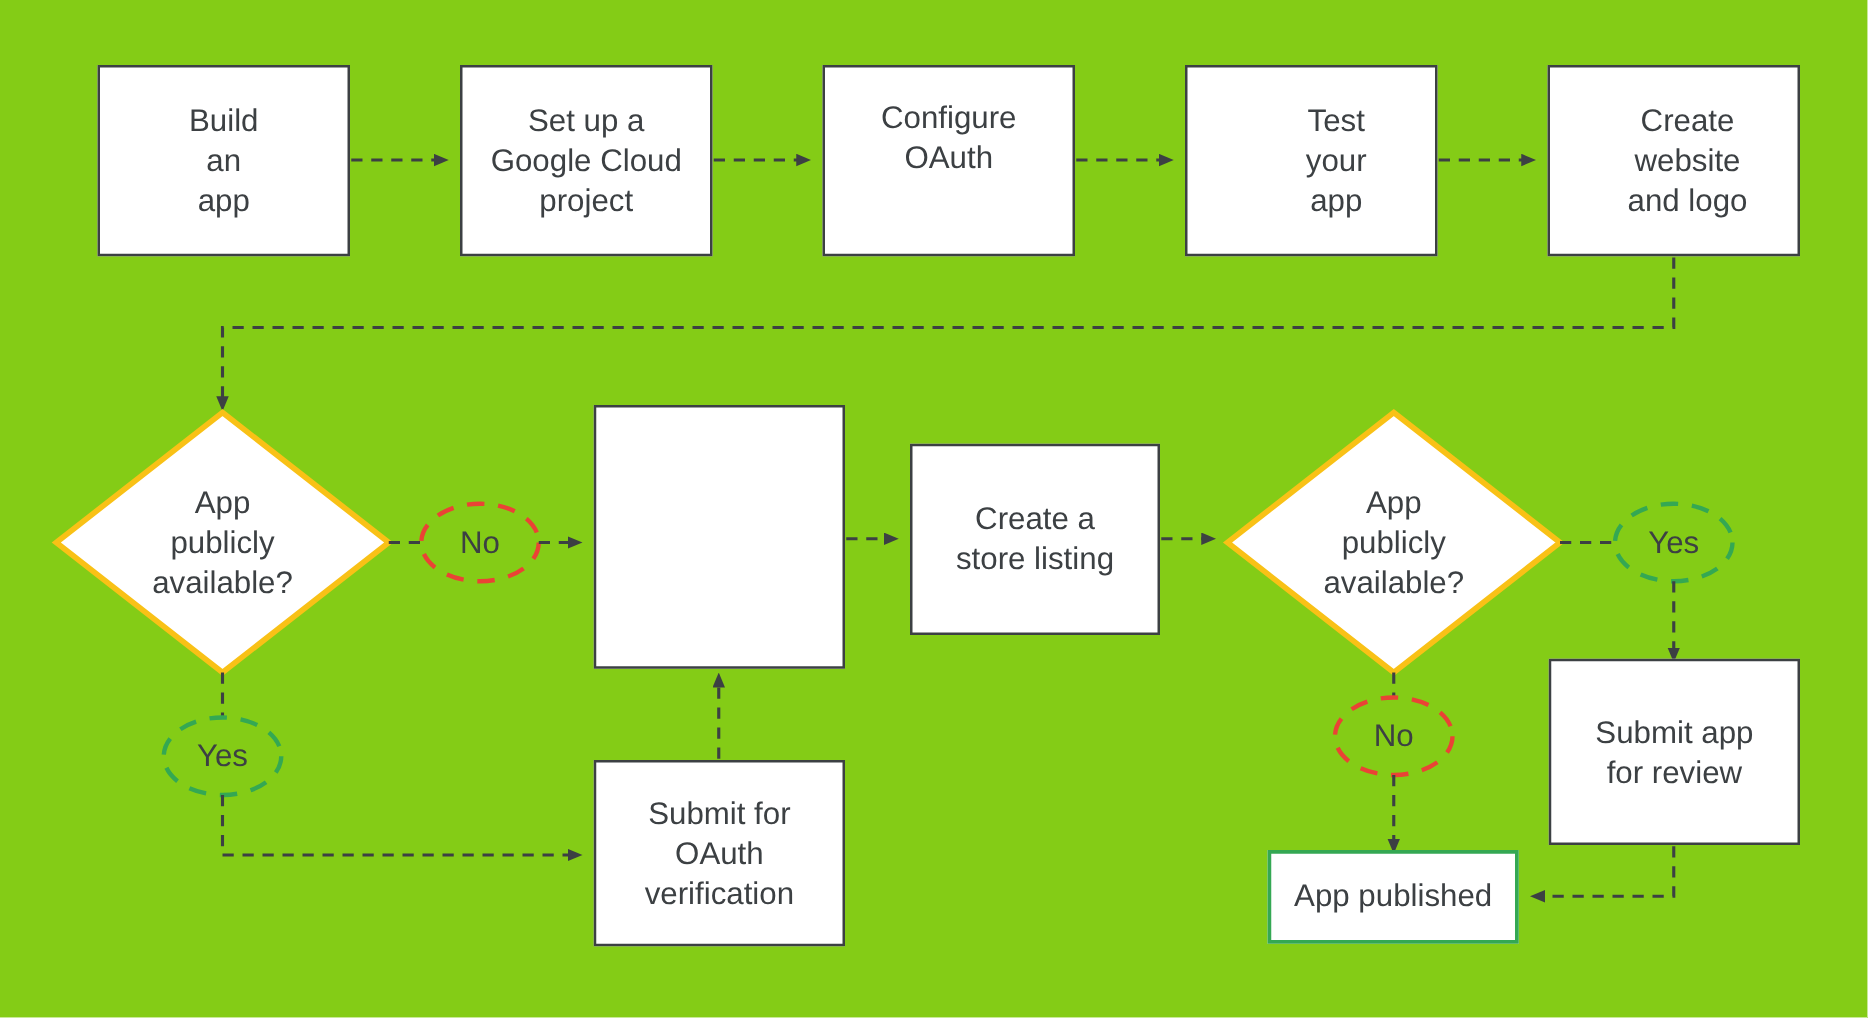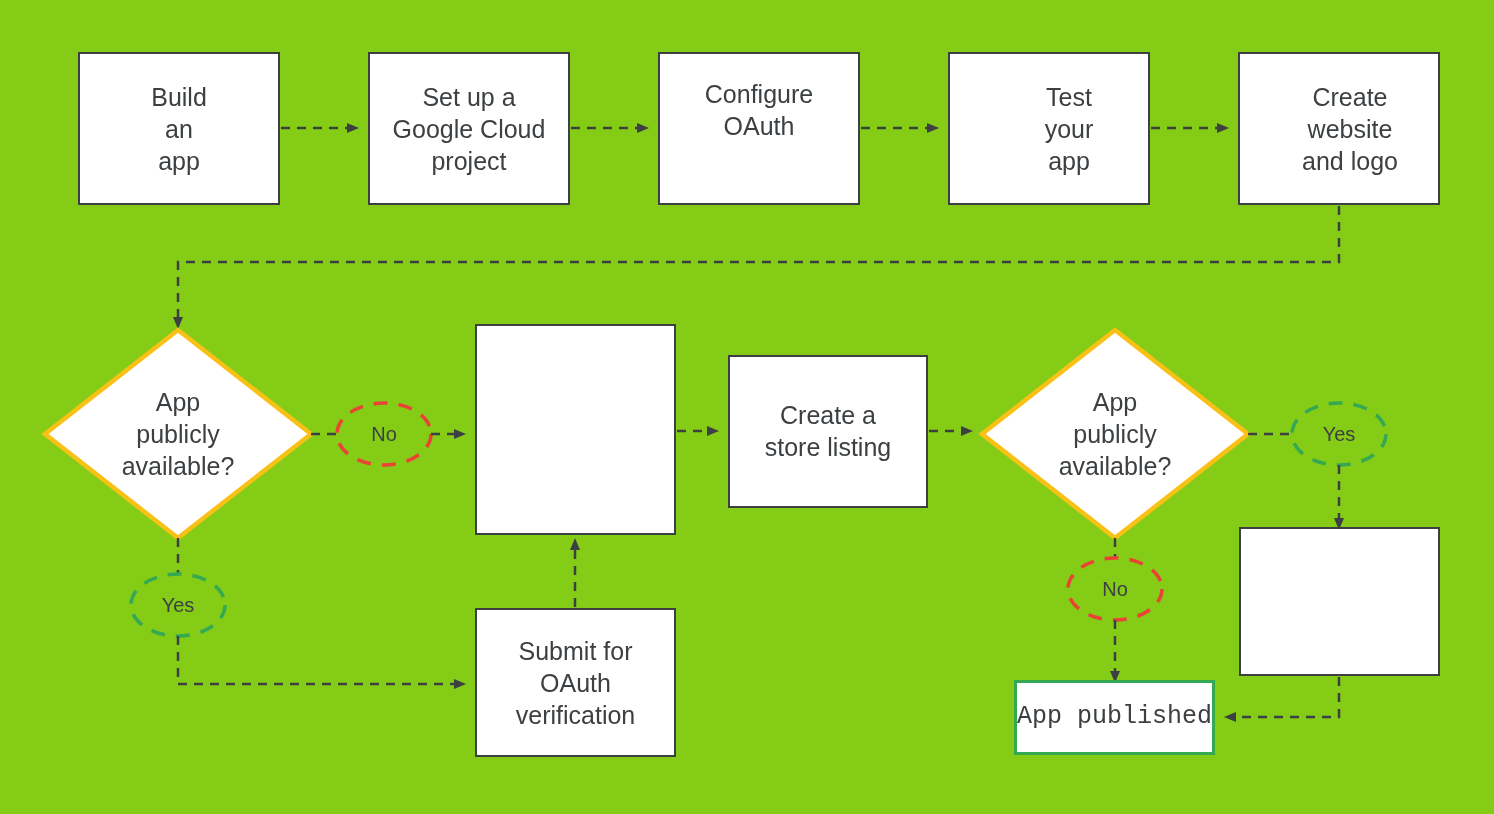--- a/index.html
+++ b/index.html
@@ -40,21 +40,21 @@
     box-sizing: border-box;
   }
   .edge-label {
     position: absolute;
     display: flex;
     align-items: center;
     justify-content: center;
     text-align: center;
     color: #3c4043;
     font-family: "Liberation Sans", sans-serif;
-    font-size: 20px;
+    font-size: 25px;
     line-height: 28px;
     pointer-events: none;
     box-sizing: border-box;
   }
   .process-box {
     position: absolute;
     box-sizing: border-box;
     background: #ffffff;
     border: 2.5px solid #3c4043;
   }
@@ -185,28 +185,30 @@
   <div class="process-box" style="left:728px; top:355px; width:200px; height:153px;"></div>
   <div class="node-label" style="left:728px; top:355px; width:200px; height:152px;">Create a
 store listing</div>
 
   <div class="hit" style="left:982px; top:330px; width:266px; height:208px;"></div>
   <div class="node-label" style="left:982px; top:330px; width:266px; height:208px;">App
 publicly
 available?</div>
 
   <div class="process-box" style="left:1239px; top:527px; width:201px; height:149px;"></div>
+  <div class="node-label" style="left:1239px; top:527px; width:201px; height:149px;">Submit app
+for review</div>
 
   <div class="process-box" style="left:475px; top:608px; width:201px; height:149px;"></div>
   <div class="node-label" style="left:475px; top:608px; width:201px; height:149px;">Submit for
 OAuth
 verification</div>
 
   <div class="terminal-box" style="left:1014px; top:680px; width:201px; height:75px;"></div>
-  <div class="node-label" style="left:1014px; top:680px; width:201px; height:73px;font-family:Liberation Mono, monospace;">App published</div>
+  <div class="node-label" style="left:1014px; top:680px; width:201px; height:73px;">App published</div>
 
   <div class="edge-label" style="left:337px; top:403px; width:94px; height:62px;">No</div>
 
   <div class="edge-label" style="left:131px; top:574px; width:94px; height:62px;">Yes</div>
 
   <div class="edge-label" style="left:1292px; top:403px; width:94px; height:62px;">Yes</div>
 
   <div class="edge-label" style="left:1068px; top:558px; width:94px; height:62px;">No</div>
 
 </div>

